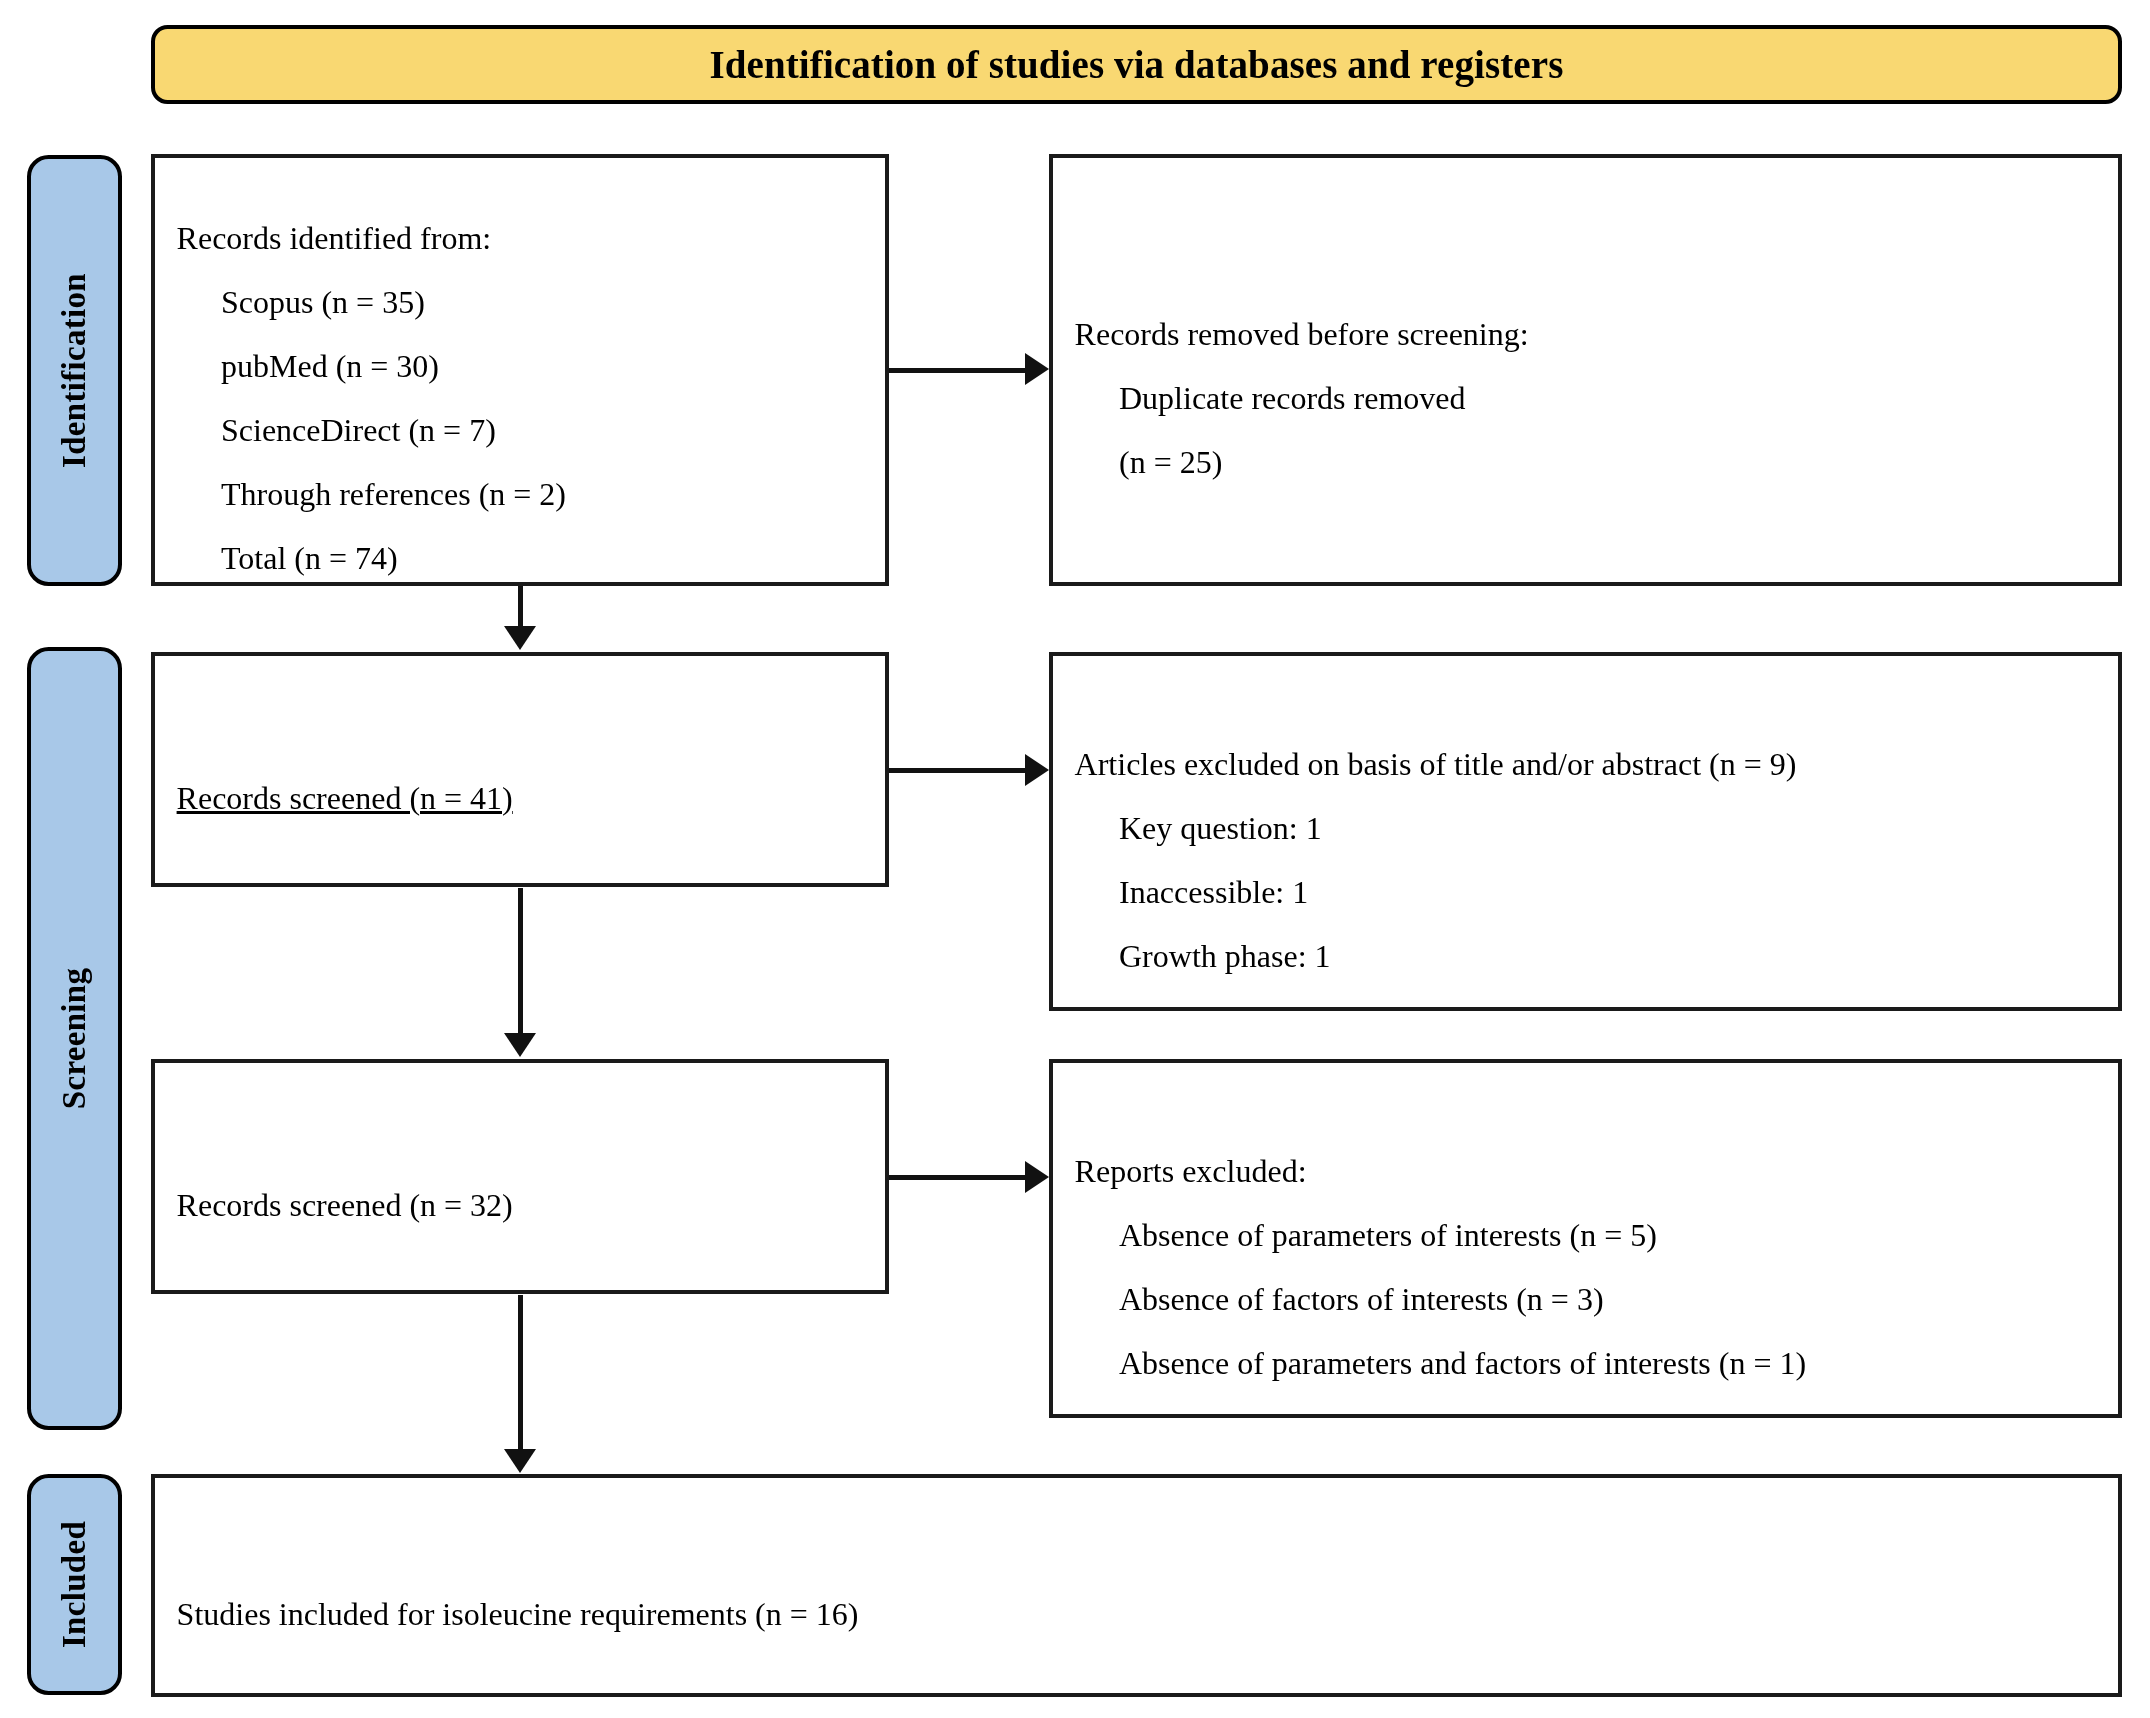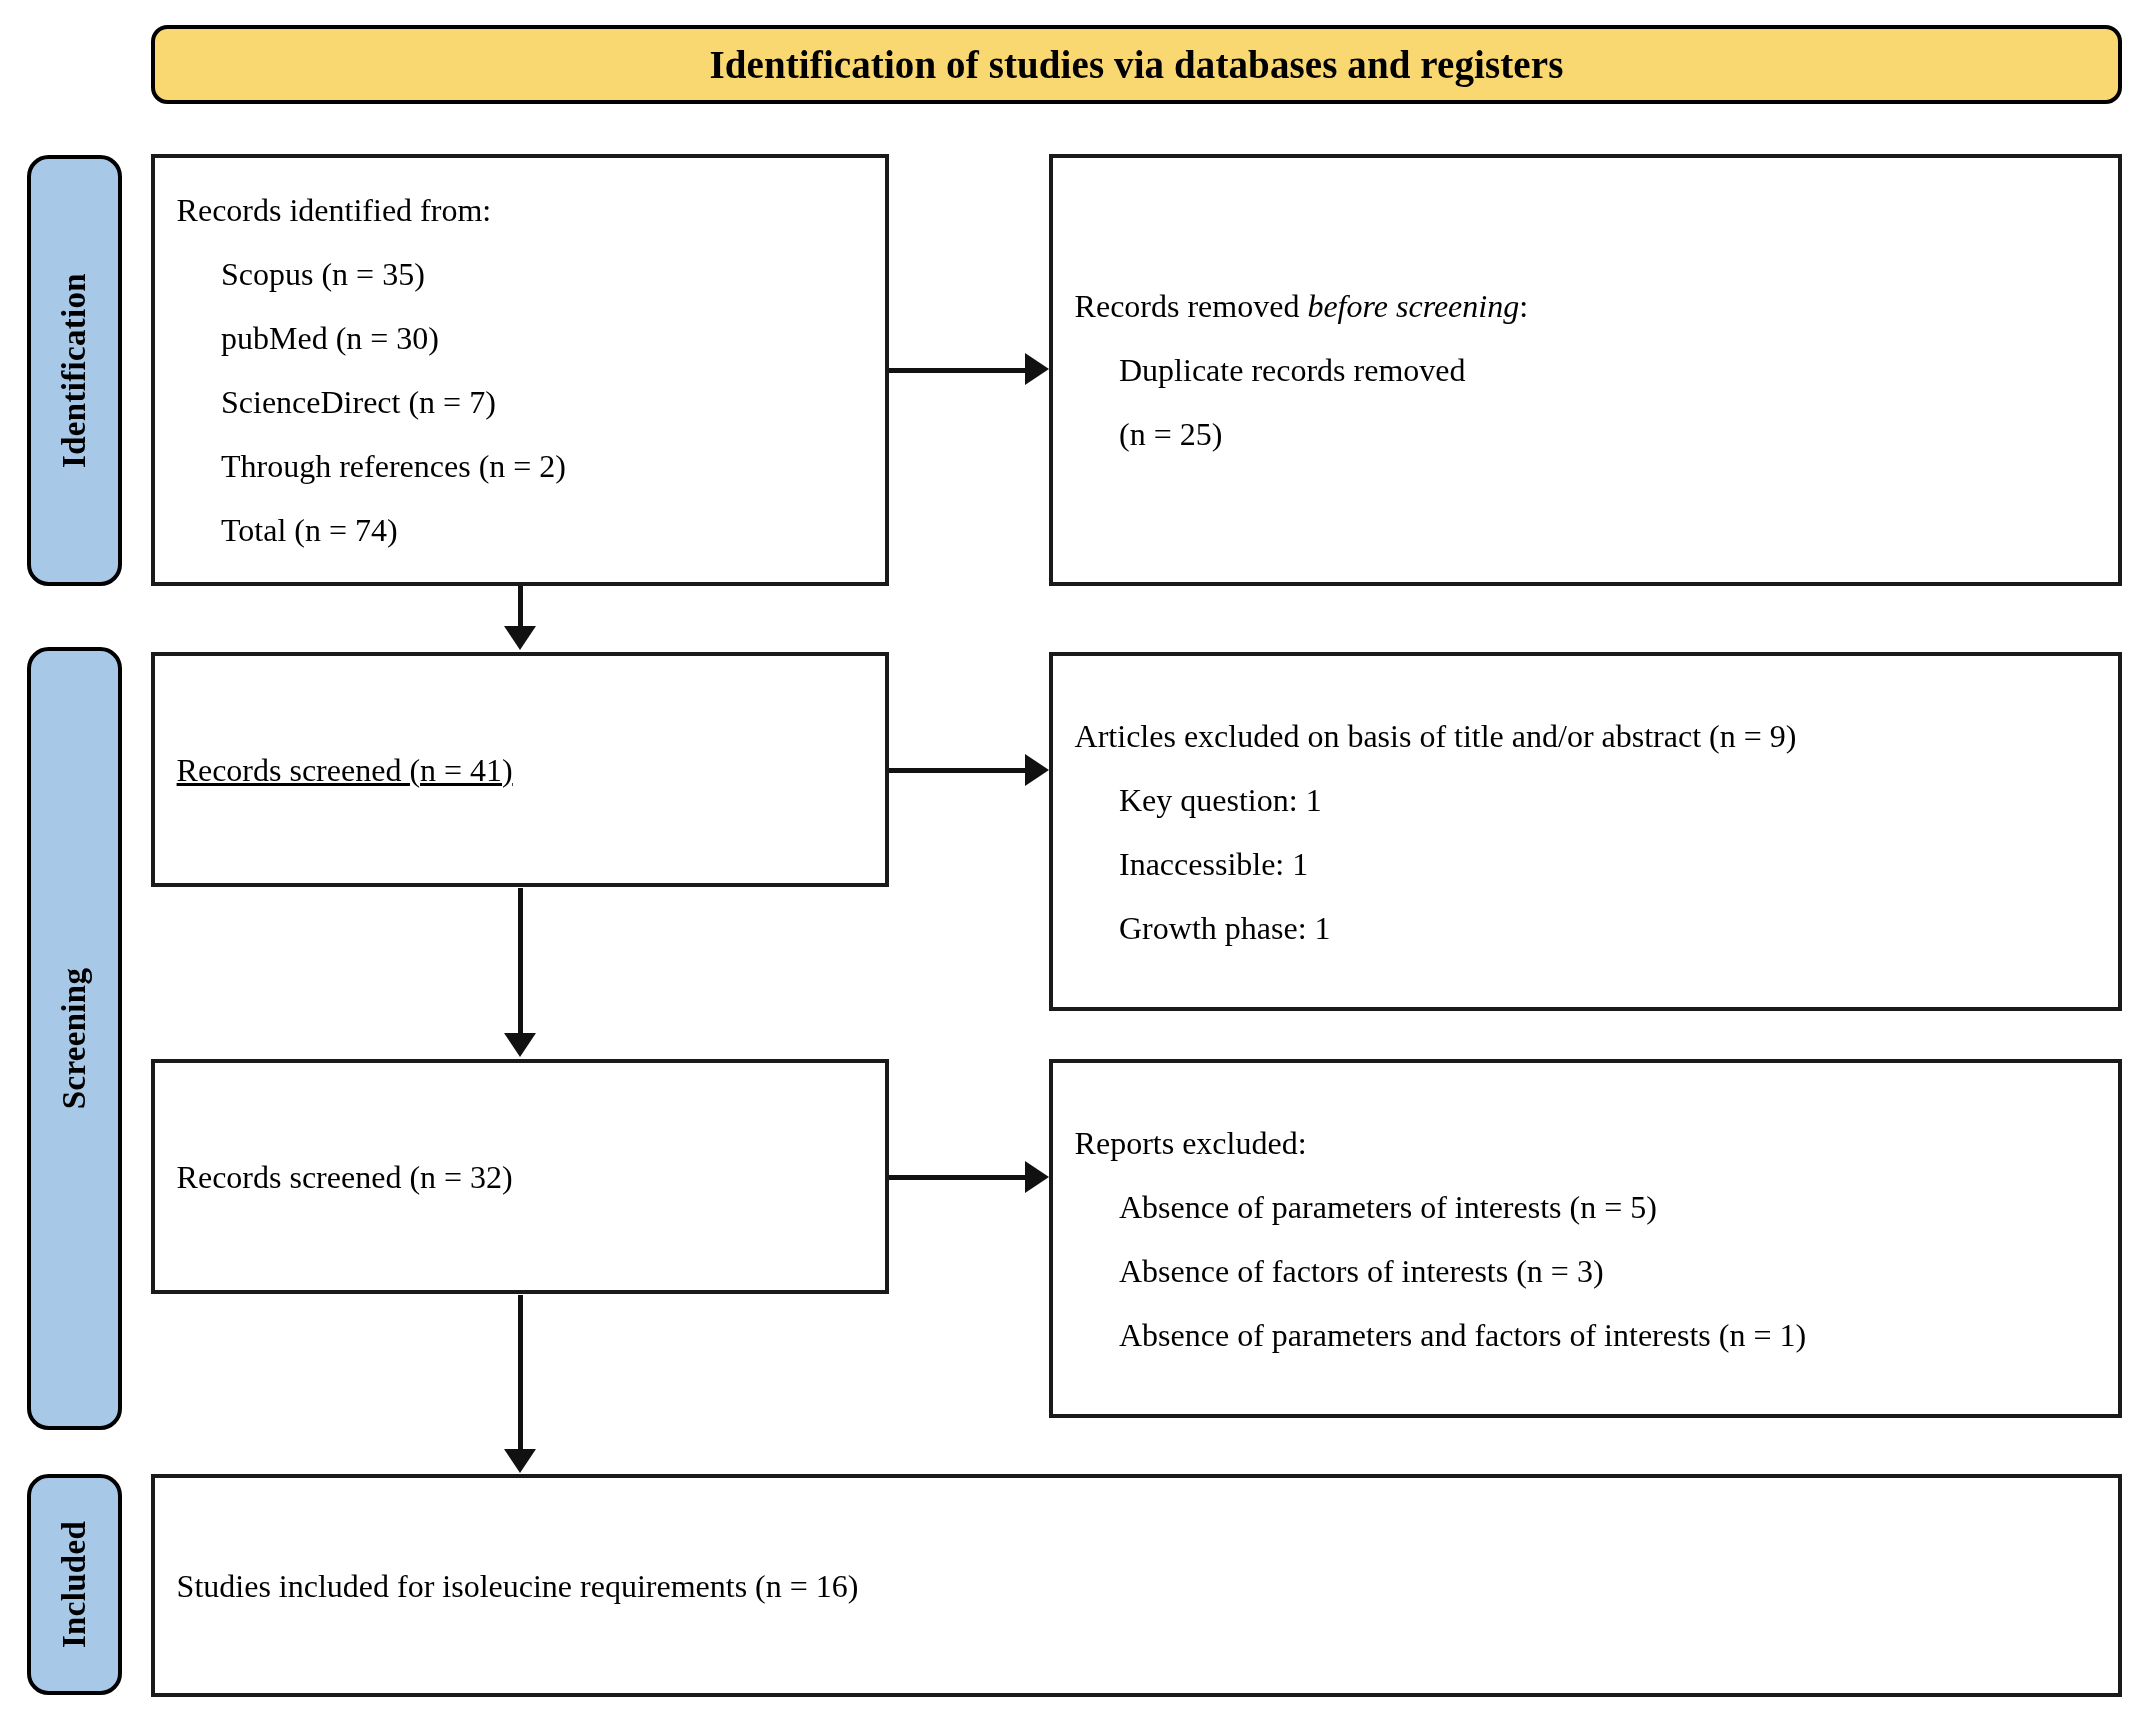--- a/index.html
+++ b/index.html
@@ -76,37 +76,38 @@
     padding: 0;
   }
   .line {
     font-size: 32px;
     line-height: 1.0;
     white-space: nowrap;
     padding: 0 0 0 21.6px;
   }
   .line.indent { padding-left: 66px; font-family: Liberation Serif, serif; }
   .line.spaced { margin-top: 32px; }
-  .ital { font-style: italic; }
+  .ital { }
 
   
   .box-identified   { left: 151px;  top: 154px;  width: 738px; height: 432px; }
   .box-removed      { left: 1049px; top: 154px;  width: 1073px; height: 432px; }
   .box-screened41   { left: 151px;  top: 652px; width: 738px; height: 235px; text-decoration: underline; }
   .box-excl-title   { left: 1049px; top: 652px; width: 1073px; height: 359px; }
   .box-screened32   { left: 151px;  top: 1059px; width: 738px; height: 235px; }
   .box-reports-excl { left: 1049px; top: 1059px; width: 1073px; height: 359px; }
   .box-included     { left: 151px;  top: 1474px; width: 1971px; height: 223px; }
 
   
   .center-content {
     height: 100%;
     display: flex;
     flex-direction: column;
     justify-content: center;
+    margin-top: 28px;
   }
 
   
   .v-arrow, .h-arrow {
     position: absolute;
   }
   .v-line {
     position: absolute;
     width: 4.5px;
     background: #111111;

